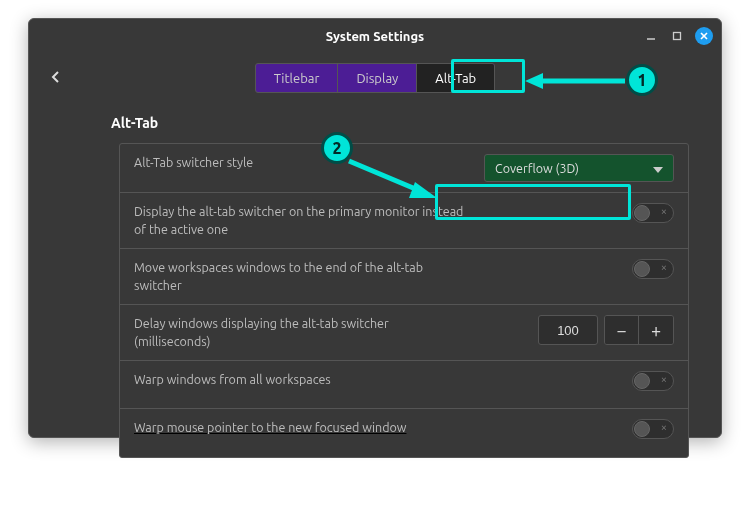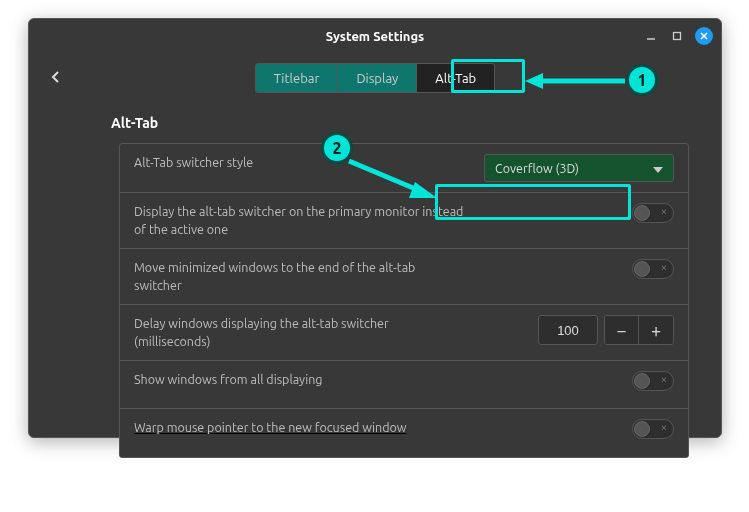--- a/index.html
+++ b/index.html
@@ -67,21 +67,21 @@
   }
   .back-btn {
     position: absolute;
     left: 20px;
     color: #ddd;
     cursor: pointer;
   }
   .tabs {
     margin: 0 auto;
     display: flex;
-    background: #0f766e;
+    background: #4c1d95;
     border: 1px solid #555;
     border-radius: 3px;
     overflow: hidden;
     justify-content: space-between;
   }
   .tab {
     padding: 7px 18px;
     font-size: 13px;
     color: #ccc;
     cursor: pointer;
@@ -282,40 +282,40 @@
 
       <div class="row">
         <div class="row-label">Display the alt-tab switcher on the primary monitor instead of the active one</div>
         <div class="toggle">
           <div class="toggle-knob"></div>
           <div class="toggle-x">×</div>
         </div>
       </div>
 
       <div class="row">
-        <div class="row-label">Move minimized windows to the end of the alt-tab switcher</div>
+        <div class="row-label">Move workspaces windows to the end of the alt-tab switcher</div>
         <div class="toggle">
           <div class="toggle-knob"></div>
           <div class="toggle-x">×</div>
         </div>
       </div>
 
       <div class="row">
         <div class="row-label">Delay windows displaying the alt-tab switcher (milliseconds)</div>
         <div class="spinner">
           <input type="text" value="100" style="">
           <div class="spin-btn-group">
             <div class="spin-btn">−</div>
             <div class="spin-btn">+</div>
           </div>
         </div>
       </div>
 
       <div class="row">
-        <div class="row-label">Show windows from all displaying</div>
+        <div class="row-label">Warp windows from all workspaces</div>
         <div class="toggle">
           <div class="toggle-knob"></div>
           <div class="toggle-x">×</div>
         </div>
       </div>
 
       <div class="row">
         <div class="row-label">Warp mouse pointer to the new focused window</div>
         <div class="toggle">
           <div class="toggle-knob"></div>

